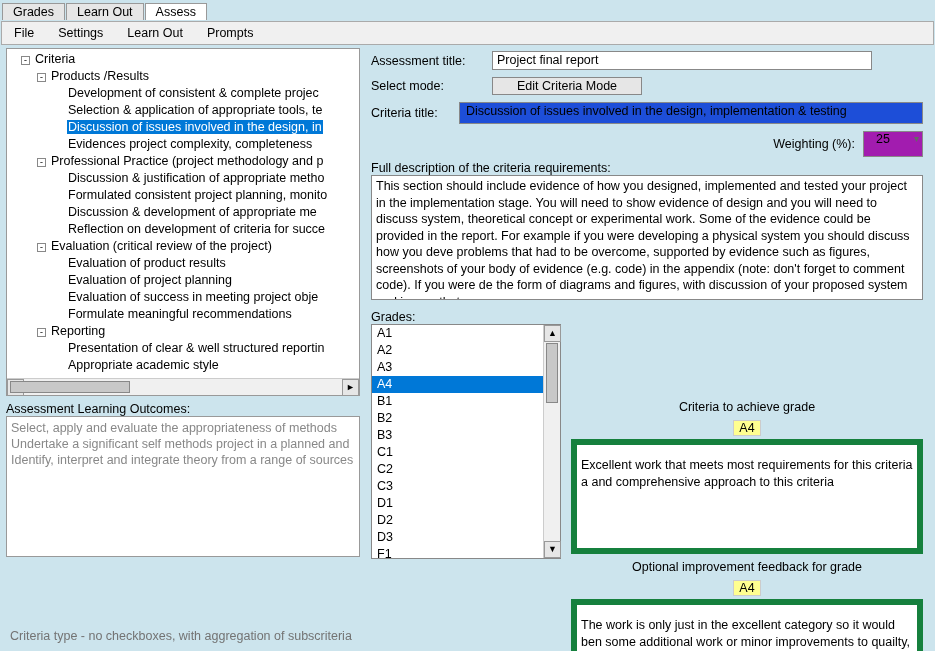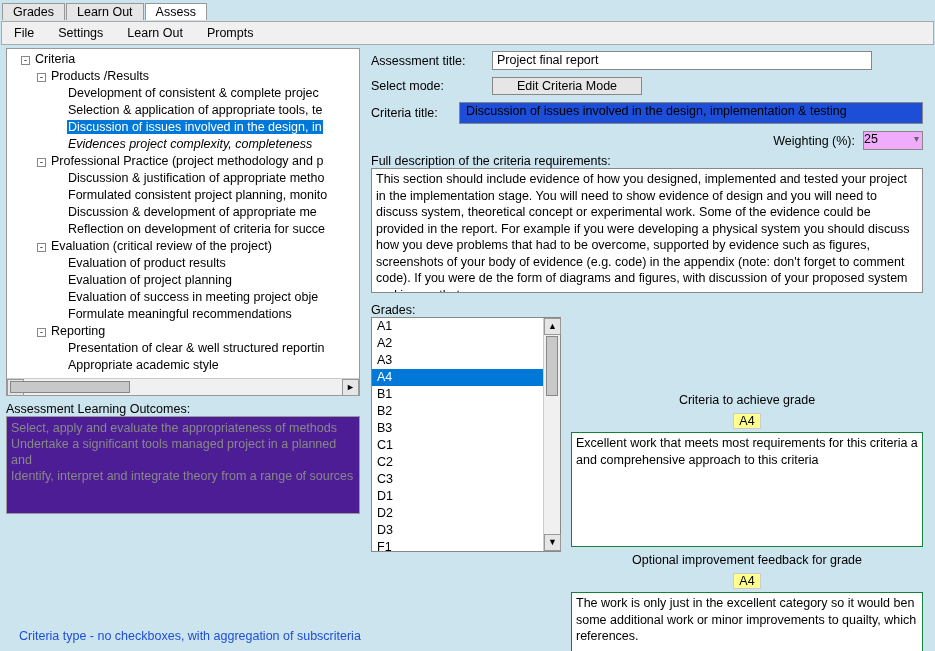--- a/index.html
+++ b/index.html
@@ -26,55 +26,55 @@
 .toggle::before { content: "-"; }
 .tree-label { padding: 0 1px; }
 .tree-label.selected { background: #0078d7; color: #fff; }
 .tree-hscroll { position:absolute; bottom:0; left:0; right:0; height:17px; background:#f0f0f0; border-top:1px solid #ccc; }
 .tree-hscroll .thumb { position:absolute; top:2px; left:3px; width:120px; height:12px; background:#c8c8c8; border:1px solid #888; }
 .tree-hscroll .btn { position:absolute; top:0; width:17px; height:17px; background:#e6e6e6; border:1px solid #999; text-align:center; line-height:14px; font-size:9px;}
 .tree-hscroll .btn.left { left:0; }
 .tree-hscroll .btn.right { right:0; }
 
 .alo-label { margin-top: 6px; }
-.alo-box { border:1px solid #999; background:#4c1d95; height:98px; padding:3px 4px; color:#888; line-height:16px; overflow:hidden; }
+.alo-box { border:1px solid #999; background:#ffffff; height:141px; padding:3px 4px; color:#888; line-height:16px; overflow:hidden; }
 
 .form-row { display:flex; align-items:center; margin: 1px 0 7px 0; gap:16px; }
 .form-label { width: 105px; }
 .text-input { border:1px solid #888; background:#fff; padding:1px 4px; height:19px; }
 .mode-btn { border:1px solid #888; background:#e6e6e6; padding:1px 24px; cursor:pointer; }
 
 .crit-title-field { background: #1d4ed8; border:1px solid #888; padding:1px 6px; flex:1; height:22px; }
 
 .weight-row { display:flex; justify-content:flex-end; align-items:center; gap:8px; margin: 4px 0 4px 0; }
-.weight-select { border:1px solid #888; background:#f0abfc; width:60px; height:19px; padding:0 0; position:relative; }
+.weight-select { border:1px solid #888; background:#a21caf; width:60px; height:26px; padding:0 12px; position:relative; }
 .weight-select::after { content:"▾"; position:absolute; right:3px; top:1px; font-size:10px; color:#666;}
 
 .desc-box { border:1px solid #888; background:#fff; height:125px; padding:2px 4px; line-height:16.5px; overflow:hidden; }
 
 .lower-row { display:flex; margin-top:10px; gap:10px; }
 .grades-col { width: 190px; }
 .grade-detail-col { flex:1; }
 
 .list-box { border:1px solid #888; background:#fff; height:235px; position:relative; }
 .list-inner { position:absolute; top:0; left:0; right:17px; bottom:0; overflow:hidden; }
 .list-item { padding: 0 5px; line-height:17px; cursor:pointer; }
 .list-item.selected { background:#0078d7; color:#fff; }
 .list-vscroll { position:absolute; top:0; right:0; width:17px; bottom:0; background:#f0f0f0; border-left:1px solid #ccc;}
 .list-vscroll .btn { position:absolute; left:0; width:17px; height:17px; background:#e6e6e6; border:1px solid #999; text-align:center; font-size:9px; line-height:14px;}
 .list-vscroll .btn.up { top:0;} .list-vscroll .btn.down { bottom:0;}
 .list-vscroll .thumb { position:absolute; top:18px; left:2px; width:12px; height:60px; background:#c8c8c8; border:1px solid #888;}
 
 .sub-row { display:flex; align-items:center; gap:6px; margin-top:6px;flex-direction:column;}
 .badge { background:#ffff90; border:1px solid #ccc; padding:0 5px;}
-.text-area { border:1px solid #15803d; background:#fff; margin-top:3px; padding:2px 4px; line-height:16.5px; overflow:hidden;}
+.text-area { border:6px solid #15803d; background:#fff; margin-top:3px; padding:12px 4px; line-height:16.5px; overflow:hidden;}
 .ta1 { height:115px; }
 .ta2 { height:62px; }
 
-.footer { position:absolute; bottom:8px; left:10px; color:#1d4ed8;margin-left:9px; }
+.footer { position:absolute; bottom:8px; left:10px; color:#737373; }
 </style>
 </head>
 <body>
 
 <div class="app-wrap">
 
   <div class="top-tabs">
     <div class="top-tab">Grades</div>
     <div class="top-tab">Learn Out</div>
     <div class="top-tab active">Assess</div>
@@ -90,21 +90,21 @@
   <div class="main-columns">
 
     <div class="left-col">
       <div class="tree-box">
         <div class="tree-inner">
           <div class="tree-row" style="padding-left:2px;"><span class="toggle"></span><span class="tree-label">Criteria</span></div>
           <div class="tree-row" style="padding-left:18px;"><span class="toggle"></span><span class="tree-label">Products /Results</span></div>
           <div class="tree-row" style="padding-left:48px;"><span class="tree-label">Development of consistent &amp; complete projec</span></div>
           <div class="tree-row" style="padding-left:48px;"><span class="tree-label">Selection &amp; application of appropriate tools, te</span></div>
           <div class="tree-row" style="padding-left:48px;"><span class="tree-label selected">Discussion of issues involved in the design,  in</span></div>
-          <div class="tree-row" style="padding-left:48px;font-style:italic;"><span class="tree-label">Evidences project complexity, completeness</span></div>
+          <div class="tree-row" style="padding-left:48px;"><span class="tree-label">Evidences project complexity, completeness</span></div>
           <div class="tree-row" style="padding-left:18px;"><span class="toggle"></span><span class="tree-label">Professional Practice (project methodology and p</span></div>
           <div class="tree-row" style="padding-left:48px;"><span class="tree-label">Discussion &amp; justification of appropriate metho</span></div>
           <div class="tree-row" style="padding-left:48px;"><span class="tree-label">Formulated consistent project planning, monito</span></div>
           <div class="tree-row" style="padding-left:48px;"><span class="tree-label">Discussion &amp; development of appropriate me</span></div>
           <div class="tree-row" style="padding-left:48px;"><span class="tree-label">Reflection on development of criteria for succe</span></div>
           <div class="tree-row" style="padding-left:18px;"><span class="toggle"></span><span class="tree-label">Evaluation (critical review of the project)</span></div>
           <div class="tree-row" style="padding-left:48px;"><span class="tree-label">Evaluation of product results</span></div>
           <div class="tree-row" style="padding-left:48px;"><span class="tree-label">Evaluation of project planning</span></div>
           <div class="tree-row" style="padding-left:48px;"><span class="tree-label">Evaluation of success in meeting project obje</span></div>
           <div class="tree-row" style="padding-left:48px;"><span class="tree-label">Formulate meaningful recommendations</span></div>
@@ -115,21 +115,21 @@
         <div class="tree-hscroll">
           <div class="btn left">◄</div>
           <div class="thumb"></div>
           <div class="btn right">►</div>
         </div>
       </div>
 
       <div class="alo-label">Assessment Learning Outcomes:</div>
       <div class="alo-box">
         <div>Select, apply and evaluate the appropriateness of methods</div>
-        <div>Undertake a significant tools managed project in a planned and</div>
+        <div>Undertake a significant self methods project in a planned and</div>
         <div>Identify, interpret and integrate theory from a range of sources</div>
       </div>
     </div>
 
     <div class="right-col">
       <div class="form-row">
         <div class="form-label">Assessment title:</div>
         <div class="text-input" style="width:380px;">Project final report</div>
       </div>
       <div class="form-row">

